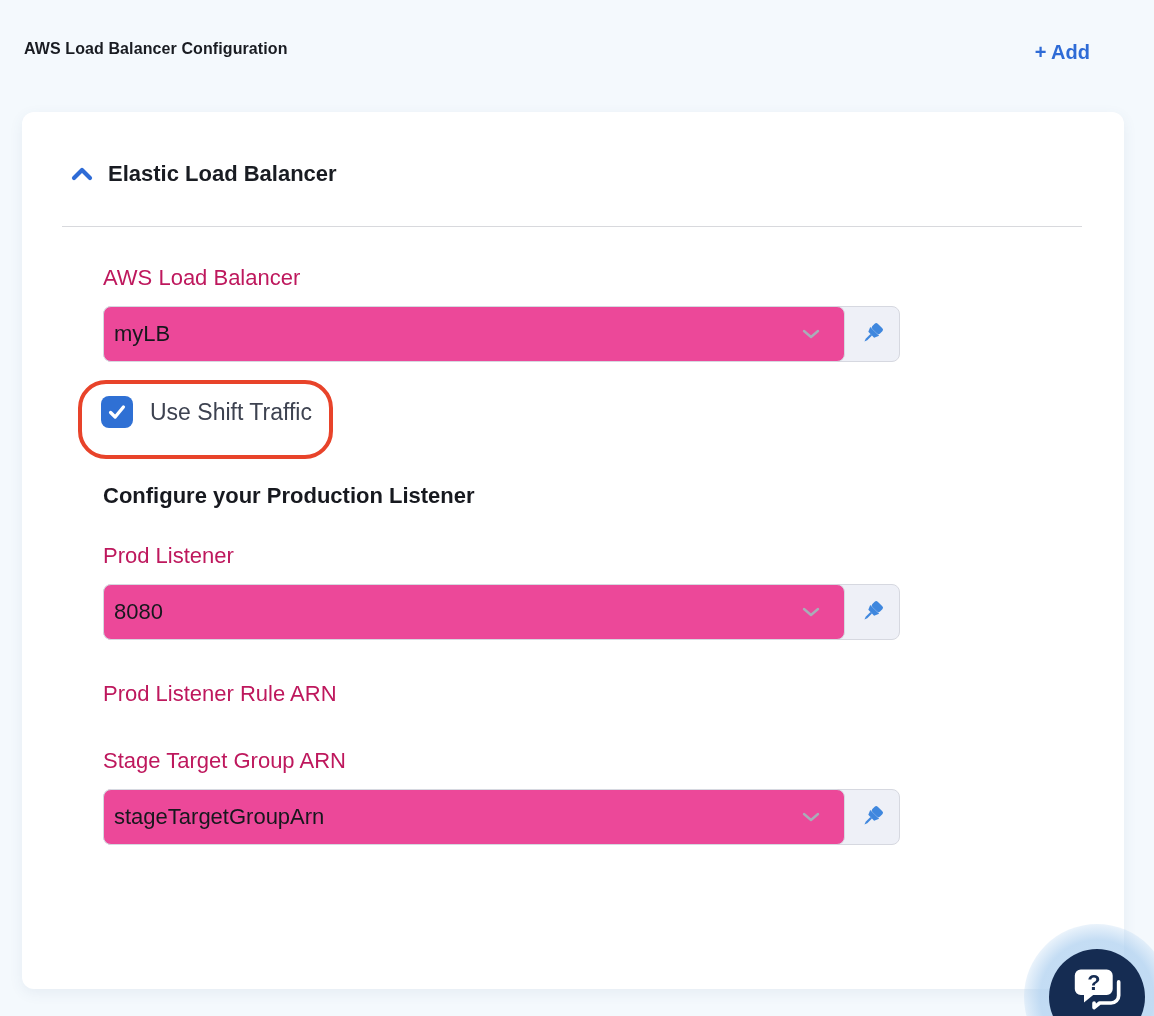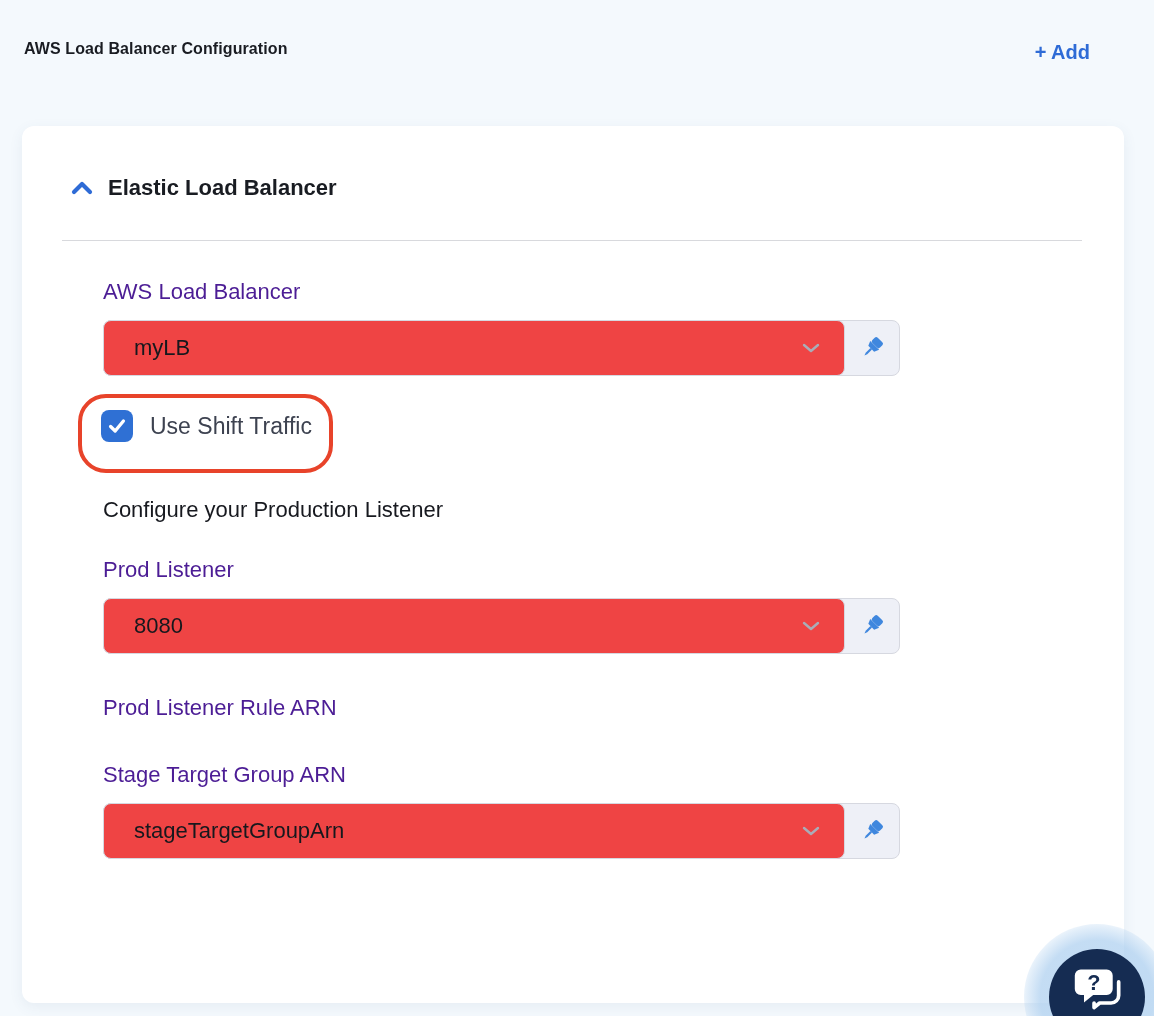--- a/index.html
+++ b/index.html
@@ -21,21 +21,21 @@
   }
   .add-button {
     font-size: 20px; font-weight: bold; color: #2e6bd6;
     background: none; border: none; cursor: pointer;
     font-family: "Liberation Sans", sans-serif;
     padding: 0; line-height: 24px;
   }
 
   
   .card {
-    position: absolute; left: 22px; top: 126px;
+    position: absolute; left: 22px; top: 112px;
     width: 1102px; height: 877px;
     background: #ffffff;
     border-radius: 12px;
     box-shadow: 0 4px 14px rgba(70, 90, 130, 0.08);
     padding: 48px 42px 0 40px;
   }
   .section-header {
     display: flex; align-items: center; gap: 14px;
     margin-left: 8px; height: 28px;
   }
@@ -43,42 +43,42 @@
     background: none; border: none; cursor: pointer;
     width: 24px; height: 20px; display: flex; align-items: center; justify-content: center;
     padding: 0;
   }
   .section-title { font-size: 22px; font-weight: bold; color: #191c22; }
   .divider { margin-top: 38px; border: none; border-top: 1px solid #d8d9dd; height: 0; }
 
   .content { margin-left: 41px; width: 797px; }
 
   .field-label {
-    font-size: 22px; color: #4c1d95; line-height: 26px;
+    font-size: 22px; color: #be185d; line-height: 26px;
     margin-top: 41px;
   }
   .field-label.first { margin-top: 38px; }
   .field-label.after-heading { margin-top: 34px; }
 
   .field {
     margin-top: 15px;
     display: flex; align-items: stretch;
     height: 56px;
     background: #eef0f7;
     border: 1px solid #d6d8e0;
     border-radius: 8px;
   }
   .select-box {
     flex: 1;
     margin: -1px;
-    background: #ef4444;
+    background: #ec4899;
     border: 1px solid #d6d8e0;
     border-radius: 8px;
     display: flex; align-items: center;
-    padding: 0 24px 0 30px;
+    padding: 0 24px 0 10px;
     cursor: pointer;
   }
   .select-value { font-size: 22px; color: #16181d; flex: 1; }
   .pin-button {
     width: 55px; display: flex; align-items: center; justify-content: center;
     background: transparent; border: none; cursor: pointer;
   }
 
   
   .annotation-ring {
@@ -92,21 +92,21 @@
   .checkbox {
     width: 32px; height: 32px; border-radius: 8px;
     background: #2f70d4;
     display: flex; align-items: center; justify-content: center;
     cursor: pointer; border: none; padding: 0;
   }
   .checkbox-label { font-size: 23px; color: #3d4250; cursor: pointer; }
 
   .sub-heading {
     margin-top: 23px;
-    font-size: 22px; font-weight: normal; color: #17191f; line-height: 27px;
+    font-size: 22px; font-weight: bold; color: #17191f; line-height: 27px;
   }
 
   
   .fab-glow {
     position: absolute; left: 1024px; top: 924px;
     width: 146px; height: 146px; border-radius: 50%;
     background: radial-gradient(circle, rgba(176,209,240,0.75) 55%, rgba(176,209,240,0.35) 68%, rgba(176,209,240,0) 78%);
     pointer-events: none;
   }
   .fab {

